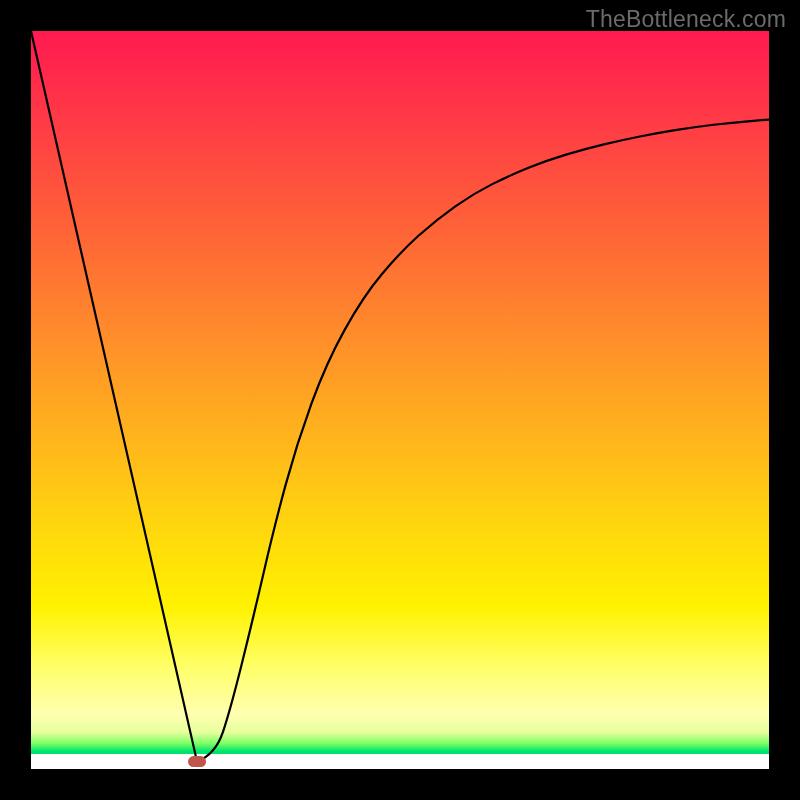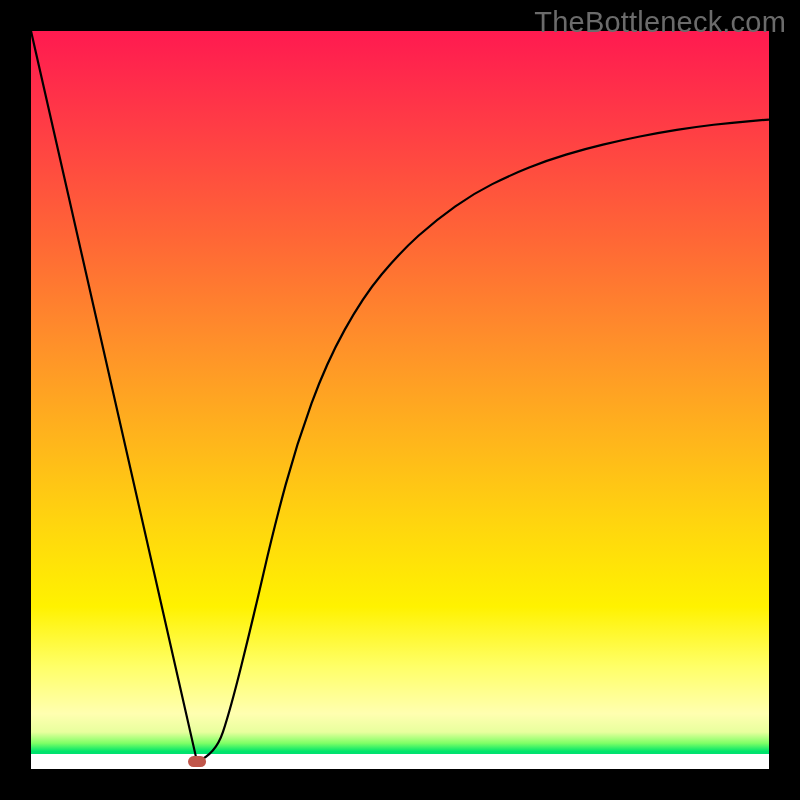--- a/index.html
+++ b/index.html
@@ -59,21 +59,21 @@
   }
   .marker {
     fill: #c0564a;
     stroke: none;
   }
   .watermark {
     position: absolute;
     top: 6px;
     right: 14px;
     color: #6b6b6b;
-    font-size: 29px;
+    font-size: 23px;
     font-weight: 400;
     letter-spacing: 0.2px;
     user-select: none;
   }
 </style>
 </head>
 <body>
 
 <div class="frame">
   <div class="plot">

